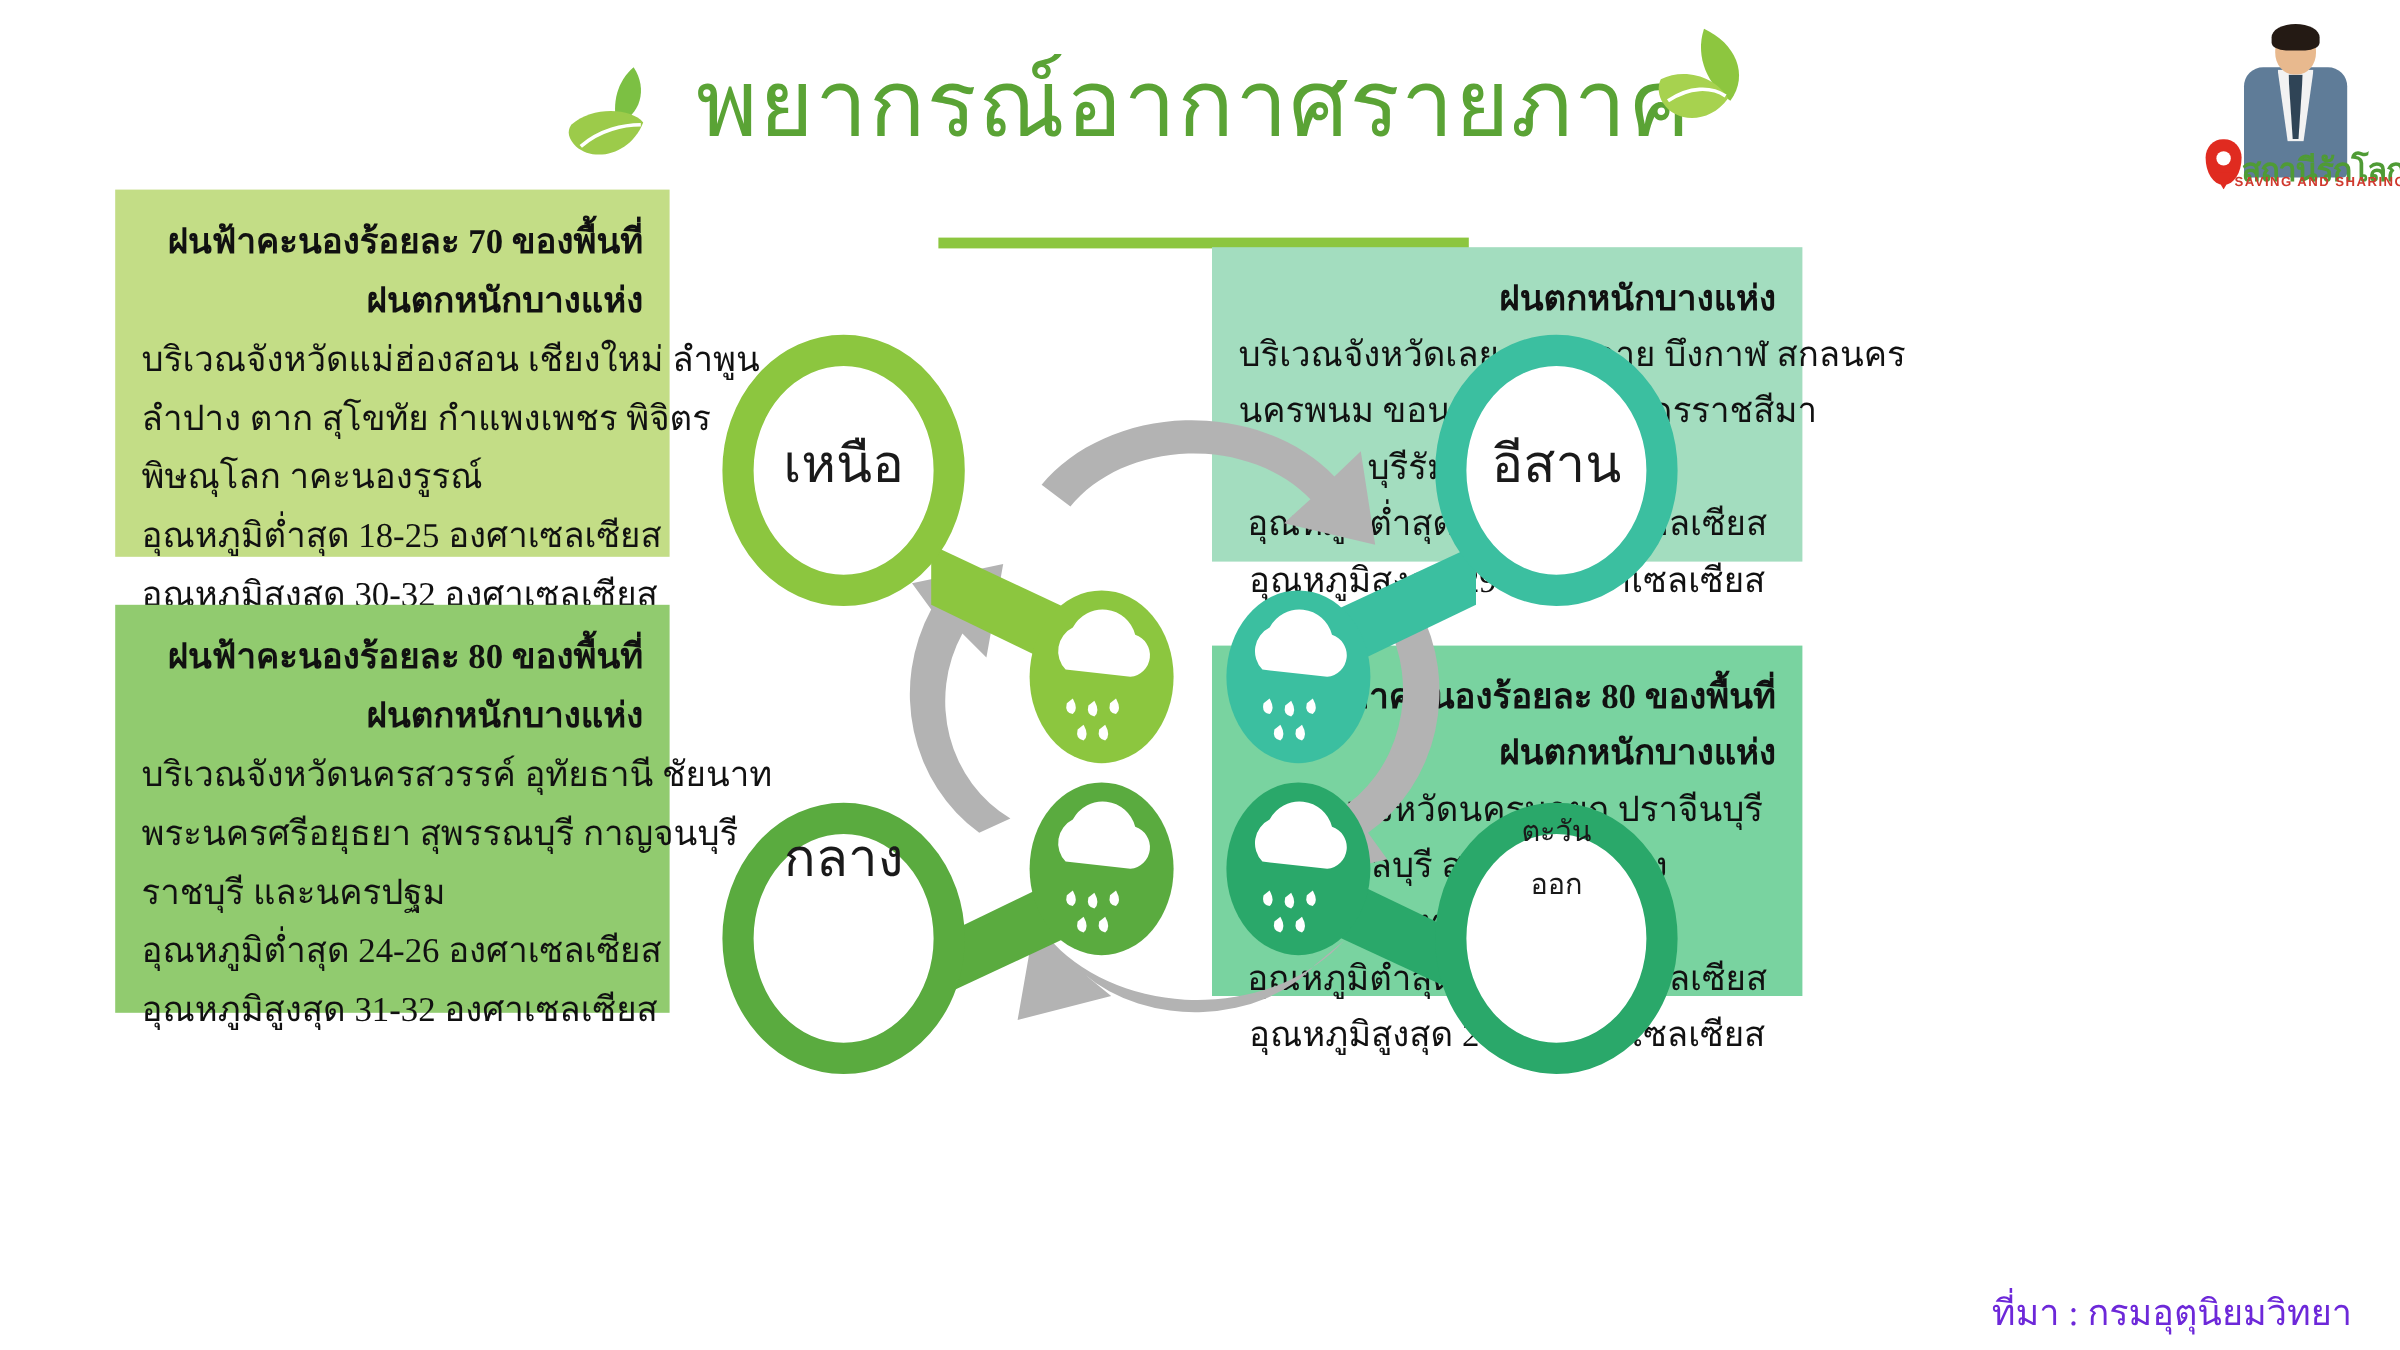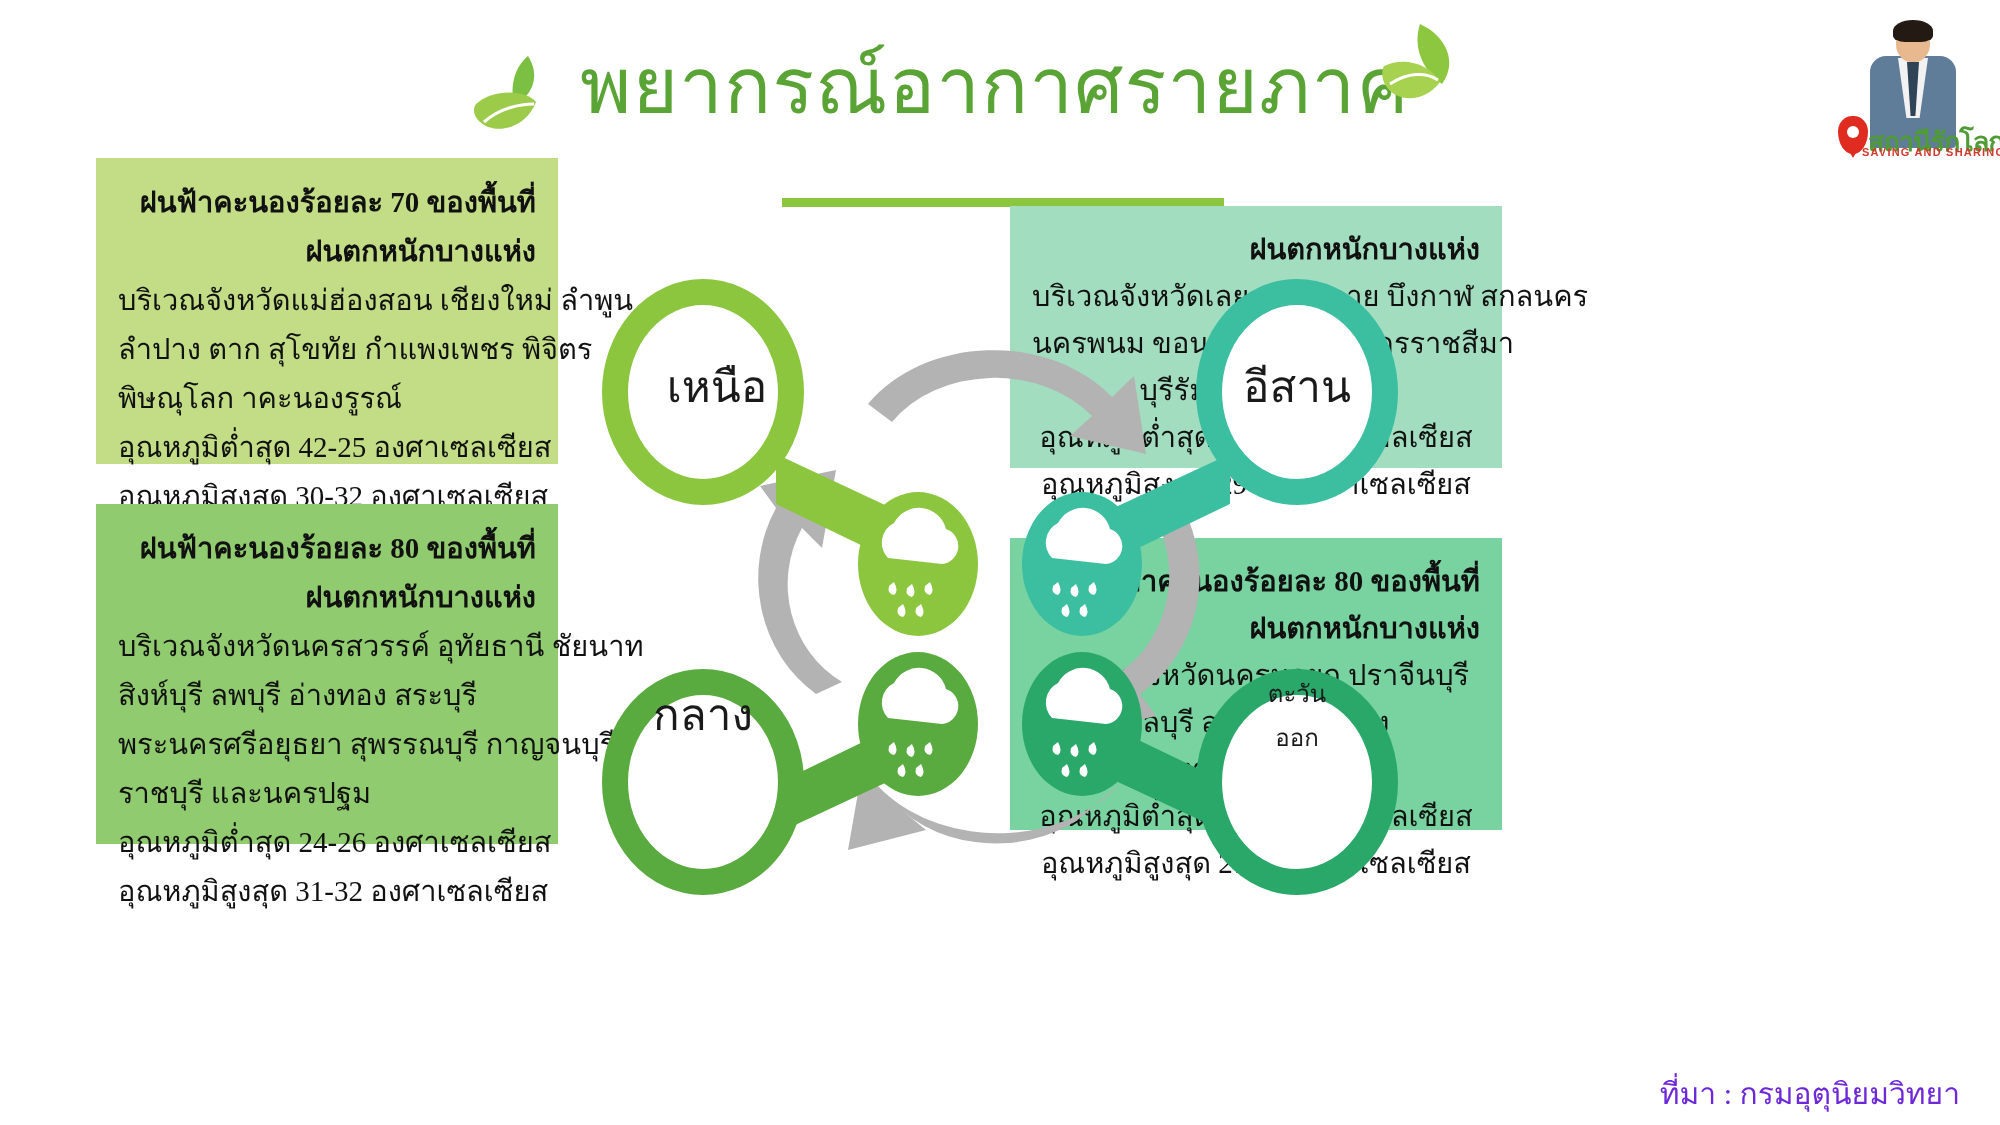--- a/index.html
+++ b/index.html
@@ -202,21 +202,21 @@
   .node-label {
     position: absolute;
     text-align: center;
     color: #1a1a1a;
     font-family: "Liberation Serif", "DejaVu Serif", serif;
     font-size: 44px;
     line-height: 48px;
     font-weight: 400;
     pointer-events: none;
   }
-  #label-north    { left: 32px;  top: 100px; width: 170px; }
+  #label-north    { left: 18px;  top: 100px; width: 170px; }
   #label-northeast{ left: 612px; top: 100px; width: 170px; }
   #label-central  { left: 18px;  top: 428px; width: 170px; }
   #label-east     { left: 612px; top: 408px; width: 170px; font-size: 24px; line-height: 44px;}
 
   
   #footer-source {
     position: absolute;
     right: 40px; bottom: 22px;
     font-size: 30px;
     color: #6d28d9;
@@ -265,38 +265,37 @@
       <div class="logo-en">SAVING AND SHARING</div>
     </div>
   </div>
 
   <div class="infobox" id="box-north">
       <div class="line hdr">ฝนฟ้าคะนองร้อยละ 70 ของพื้นที่</div>
       <div class="line hdr">ฝนตกหนักบางแห่ง</div>
       <div class="line">บริเวณจังหวัดแม่ฮ่องสอน เชียงใหม่ ลำพูน</div>
       <div class="line">ลำปาง ตาก สุโขทัย กำแพงเพชร พิจิตร</div>
       <div class="line">พิษณุโลก าคะนองรูรณ์</div>
-      <div class="line">อุณหภูมิต่ำสุด 42-25 องศาเซลเซียส</div>
+      <div class="line">อุณหภูมิต่ำสุด 18-25 องศาเซลเซียส</div>
       <div class="line">อุณหภูมิสูงสุด 30-32 องศาเซลเซียส</div>
     </div>
 
   <div class="infobox" id="box-northeast">
       <div class="line hdr">ฝนตกหนักบางแห่ง</div>
       <div class="line">บริเวณจังหวัดเลย หนองคาย บึงกาฬ สกลนคร</div>
       <div class="line">นครพนม ขอนแก่น  ชัยภูมิ นครราชสีมา</div>
       <div class="line">บุรีรัมย์ และสุรินทร์</div>
       <div class="line">อุณหภูมิต่ำสุด 24-26 องศาเซลเซียส</div>
       <div class="line">อุณหภูมิสูงสุด 29-34 องศาเซลเซียส</div>
     </div>
 
   <div class="infobox" id="box-central">
       <div class="line hdr">ฝนฟ้าคะนองร้อยละ 80 ของพื้นที่</div>
       <div class="line hdr">ฝนตกหนักบางแห่ง</div>
       <div class="line">บริเวณจังหวัดนครสวรรค์ อุทัยธานี ชัยนาท</div>
-      <div class="line">สิงห์บุรี ลพบุรี อ่างทอง สระบุรี</div>
       <div class="line">พระนครศรีอยุธยา สุพรรณบุรี กาญจนบุรี</div>
       <div class="line">ราชบุรี และนครปฐม</div>
       <div class="line">อุณหภูมิต่ำสุด 24-26 องศาเซลเซียส</div>
       <div class="line">อุณหภูมิสูงสุด 31-32 องศาเซลเซียส</div>
     </div>
 
   <div class="infobox" id="box-east">
       <div class="line hdr">ฝนฟ้าคะนองร้อยละ 80 ของพื้นที่</div>
       <div class="line hdr">ฝนตกหนักบางแห่ง</div>
       <div class="line">บริเวณจังหวัดนครนายก ปราจีนบุรี</div>

